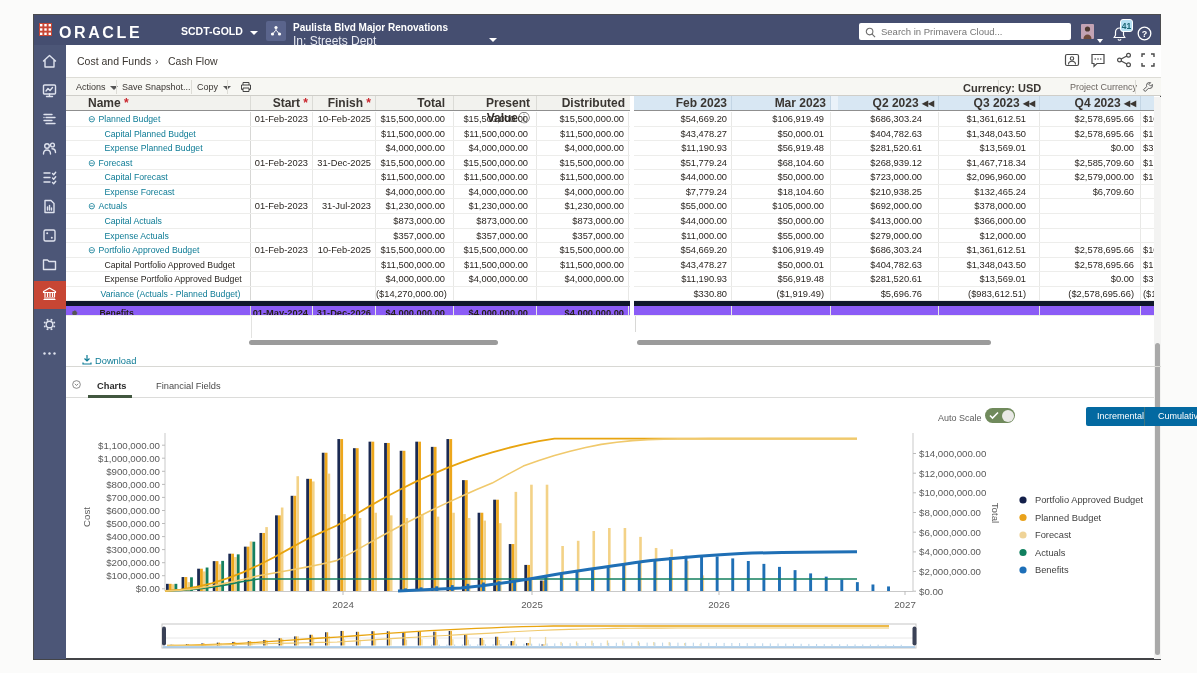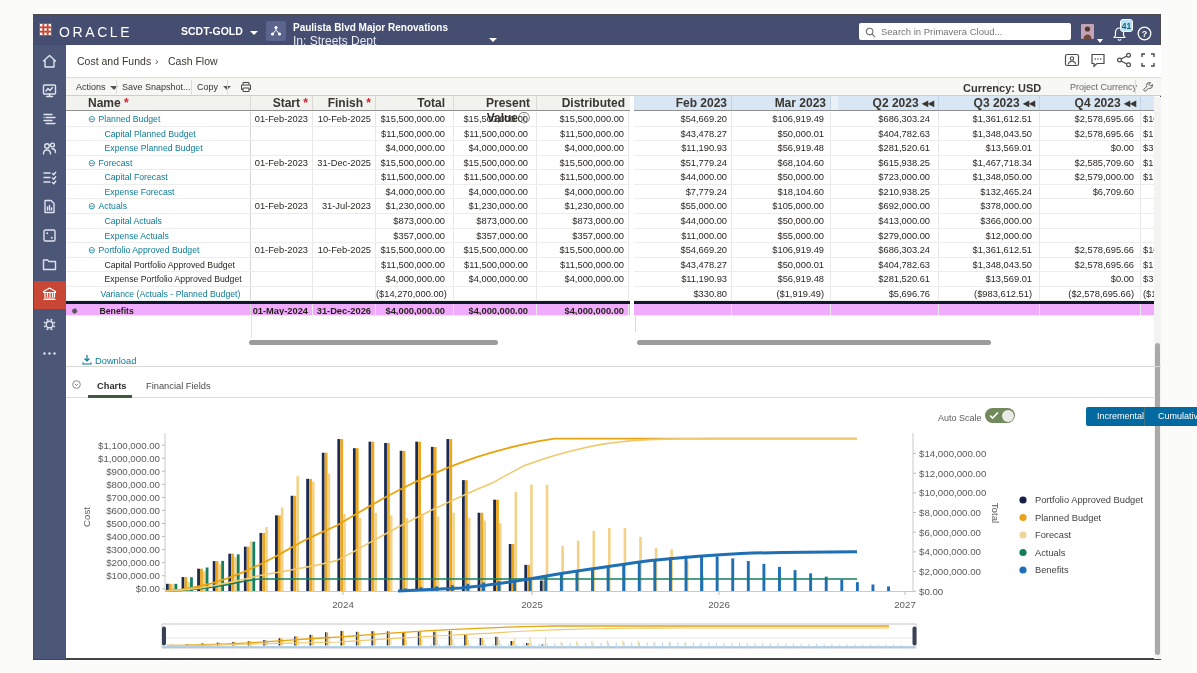--- a/index.html
+++ b/index.html
@@ -1,20 +1,20 @@
 <!DOCTYPE html>
 <html><head><meta charset="utf-8">
 <style>
 *{margin:0;padding:0;box-sizing:border-box}
 html,body{width:1197px;height:673px;background:#fbfbfa;font-family:"Liberation Sans",sans-serif;overflow:hidden}
 #app{position:absolute;left:33px;top:14px;width:1128px;height:646px;border:1px solid #4b4c4f;border-bottom:2px solid #434447;background:#fff}
 .abs{position:absolute}
 
 #nav{position:absolute;left:0;top:0;width:100%;height:30px;background:#454e70}
-#nav .oracle{position:absolute;left:25px;top:9px;color:#fff;font-size:14px;font-weight:normal;letter-spacing:2.6px}
+#nav .oracle{position:absolute;left:25px;top:9px;color:#fff;font-size:16px;font-weight:bold;letter-spacing:2.6px}
 #waffle{position:absolute;left:5px;top:8px;width:13px;height:13px;background:#c74634}
 #env{position:absolute;left:147px;top:10px;color:#fff;font-size:10.5px;font-weight:bold}
 #projbox{position:absolute;left:232px;top:6px;width:20px;height:20px;background:#5a648c;border-radius:2px}
 #projname{position:absolute;left:259px;top:7px;color:#fff;font-size:10px;font-weight:bold;white-space:nowrap}
 #projsub{position:absolute;left:259px;top:19px;color:#e8eaf2;font-size:12px}
 #caret1{position:absolute;left:455px;top:13px}
 #search{position:absolute;left:825px;top:8px;width:212px;height:17px;background:#fff;border-radius:2px;font-size:9.5px;color:#757575;line-height:17px;padding-left:22px}
 .car{width:0;height:0;border-left:4px solid transparent;border-right:4px solid transparent;border-top:4px solid #fff;display:inline-block}
 
 #side{position:absolute;left:0;top:30px;width:32px;height:614px;background:#4c5677}
@@ -28,41 +28,41 @@
 #tools{position:absolute;left:32px;top:62px;width:1095px;height:19px;background:#f7f7f3;border-top:1px solid #dddcd6;border-bottom:1px solid #cfcec9;font-size:10px;color:#3a3632}
 .tb{position:absolute;top:4px;font-size:9px;color:#3a3632;white-space:nowrap}
 .tdiv{position:absolute;top:2px;height:14px;width:1px;background:#dddcd6}
 
 .hdr{position:absolute;font-size:12px;font-weight:bold;color:#3a3632;height:15px;line-height:15px}
 #lhdr{left:32px;top:81px;width:564px;background:#f2f2ee;border-bottom:1px solid #8f8f8f}
 #rhdr{left:600px;top:81px;width:520px;background:#d8e7f3;border-bottom:1px solid #8f8f8f}
 #lbody{position:absolute;left:32px;top:97px;width:564px}
 #rbody{position:absolute;left:600px;top:97px;width:520px}
 .trow{height:14.57px;line-height:14.3px;font-size:9.3px;color:#241f1a;border-bottom:1px solid #ededeb;white-space:nowrap}
-.trow.ben{background:#f0abfc;border-top:3px solid #0f172a}
+.trow.ben{background:#8b5cf6;border-top:5px solid #0f172a}
 .c{display:inline-block;height:100%;vertical-align:top;text-align:right;padding-right:4px;border-right:1px solid #e8e8e6;overflow:hidden}
 .ncell{display:inline-block;height:100%;vertical-align:top;width:185px;border-right:1px solid #d7d7d5;overflow:hidden;position:relative;text-align:left;font-size:8.7px}
 .ind1{padding-left:32.5px}.ind2{padding-left:38.5px}.ind1v{padding-left:34.5px}.indb{padding-left:33.5px}
 .lnk{color:#0d7b95}
 .mi{position:absolute;left:22px;top:0px;color:#0d7b95;font-size:9px}
 .c1{width:62px}.c2{width:63px}.c3{width:78px;padding-right:8px}.c4{width:83px;padding-right:8px}.c5{width:92px}
-.r1{width:98px}.r2{width:99px;padding-right:6px}.rg{width:7px;border-right:none;border-left:none}.r3{width:101px;padding-right:8px}.r4{width:101px;padding-right:7px}.r5{width:101px;padding-right:6px}.r6{width:13px;border-right:none;padding-right:0;text-align:left;padding-left:2px}
+.r1{width:98px}.r2{width:99px;padding-right:6px}.rg{width:7px;border-right:none;border-left:none}.r3{width:101px;padding-right:16px}.r4{width:101px;padding-right:13px}.r5{width:101px;padding-right:6px}.r6{width:13px;border-right:none;padding-right:0;text-align:left;padding-left:2px}
 .hc{display:inline-block;height:100%;vertical-align:top;text-align:right;padding-right:4px;border-right:1px solid #dbdbd6}
 .hcb{border-right:1px solid #c3d5e4}
 .red{color:#c9252c}
 
 .hthumb{position:absolute;height:5px;border-radius:3px;background:#9b9b9b}
 #vtrack{position:absolute;left:1120px;top:82px;width:7px;height:562px;background:#f3f3f2}
 #vthumb{position:absolute;left:1121px;top:328px;width:5px;height:312px;background:#a9a9a9;border-radius:3px}
 
 #dl{position:absolute;left:48px;top:340px;color:#0d7b95;font-size:9.3px}
 #divider1{position:absolute;left:32px;top:351px;width:1095px;height:1px;background:#d8d8d4}
 #tabs{position:absolute;left:32px;top:354px;width:1088px;height:29px;background:#fff;border-bottom:1px solid #dcdcda}
 #tabs .t1{position:absolute;left:31px;top:12px;font-size:9.3px;font-weight:bold;color:#2d2d2d}
-#tabs .t2{position:absolute;left:80px;top:12px;font-size:9.3px;color:#4a4a4a}
+#tabs .t2{position:absolute;left:90px;top:12px;font-size:9.3px;color:#4a4a4a}
 #tabs .ul{position:absolute;left:22px;top:26px;width:44px;height:2.5px;background:#41573f}
 
 #ascale{position:absolute;left:904px;top:398px;font-size:9px;color:#5c5c5c}
 #toggle{position:absolute;left:951px;top:393px;width:30px;height:15px;border-radius:8px;background:#708a5c}
 #toggle .knob{position:absolute;right:1.5px;top:1.5px;width:12px;height:12px;border-radius:50%;background:#e9e9e6}
 #btns{position:absolute;left:1052px;top:392px;width:117px;height:19px;background:#0369a1;border-radius:2px;color:#fff;font-size:9px;line-height:19px;text-align:right}
 #btns .bdiv{position:absolute;left:58px;top:0;width:1px;height:19px;background:#3e7580}
 .chartsvg{position:absolute;left:32px;top:383px}
 .ax{font-size:9.7px;fill:#5a5a5a;font-family:"Liberation Sans",sans-serif}
 .lg{font-size:9.3px;fill:#3f3f3f;font-family:"Liberation Sans",sans-serif}
@@ -283,22 +283,22 @@
 <div class="trow"><span class="ncell ind2">Expense Portfolio Approved Budget</span><span class="c c1"></span><span class="c c2"></span><span class="c c3">$4,000,000.00</span><span class="c c4">$4,000,000.00</span><span class="c c5">$4,000,000.00</span></div>
 <div class="trow"><span class="ncell ind1v"><span class="lnk">Variance (Actuals - Planned Budget)</span></span><span class="c c1"></span><span class="c c2"></span><span class="c c3">($14,270,000.00)</span><span class="c c4"></span><span class="c c5"></span></div>
 <div class="trow ben"><span class="ncell indb"><svg width="9" height="9" viewBox="0 0 16 16" style="position:absolute;left:4.5px;top:2.5px">
             <path d="M8 5.2A2.8 2.8 0 1 0 8 10.8 2.8 2.8 0 1 0 8 5.2zm6-.9-1.5-.3a5 5 0 0 0-.5-.9l.6-1.4-1.3-1.3-1.4.6a5 5 0 0 0-.9-.5L8.9 0H7.1l-.3 1.5a5 5 0 0 0-.9.5l-1.4-.6-1.3 1.3.6 1.4a5 5 0 0 0-.5.9L2 5.2v1.9l1.5.3c.1.3.3.6.5.9l-.6 1.4 1.3 1.3 1.4-.6c.3.2.6.4.9.5l.3 1.5h1.9l.3-1.5c.3-.1.6-.3.9-.5l1.4.6 1.3-1.3-.6-1.4c.2-.3.4-.6.5-.9l1.5-.3z" transform="translate(0,2.5) scale(.78)" fill="#555"></path>
           </svg><b>Benefits</b></span><span class="c c1"><b>01-May-2024</b></span><span class="c c2"><b>31-Dec-2026</b></span><span class="c c3"><b>$4,000,000.00</b></span><span class="c c4"><b>$4,000,000.00</b></span><span class="c c5"><b>$4,000,000.00</b></span></div>
  </div>
  <div id="rbody">
 <div class="trow"><span class="c r1">$54,669.20</span><span class="c r2">$106,919.49</span><span class="c rg"></span><span class="c r3">$686,303.24</span><span class="c r4">$1,361,612.51</span><span class="c r5">$2,578,695.66</span><span class="c r6">$10</span></div>
 <div class="trow"><span class="c r1">$43,478.27</span><span class="c r2">$50,000.01</span><span class="c rg"></span><span class="c r3">$404,782.63</span><span class="c r4">$1,348,043.50</span><span class="c r5">$2,578,695.66</span><span class="c r6">$1</span></div>
 <div class="trow"><span class="c r1">$11,190.93</span><span class="c r2">$56,919.48</span><span class="c rg"></span><span class="c r3">$281,520.61</span><span class="c r4">$13,569.01</span><span class="c r5">$0.00</span><span class="c r6">$3</span></div>
-<div class="trow"><span class="c r1">$51,779.24</span><span class="c r2">$68,104.60</span><span class="c rg"></span><span class="c r3">$615,938.25</span><span class="c r4">$1,467,718.34</span><span class="c r5">$2,585,709.60</span><span class="c r6">$1</span></div>
-<div class="trow"><span class="c r1">$44,000.00</span><span class="c r2">$50,000.00</span><span class="c rg"></span><span class="c r3">$723,000.00</span><span class="c r4">$1,348,050.00</span><span class="c r5">$2,579,000.00</span><span class="c r6">$1</span></div>
+<div class="trow"><span class="c r1">$51,779.24</span><span class="c r2">$68,104.60</span><span class="c rg"></span><span class="c r3">$268,939.12</span><span class="c r4">$1,467,718.34</span><span class="c r5">$2,585,709.60</span><span class="c r6">$1</span></div>
+<div class="trow"><span class="c r1">$44,000.00</span><span class="c r2">$50,000.00</span><span class="c rg"></span><span class="c r3">$723,000.00</span><span class="c r4">$2,096,960.00</span><span class="c r5">$2,579,000.00</span><span class="c r6">$1</span></div>
 <div class="trow"><span class="c r1">$7,779.24</span><span class="c r2">$18,104.60</span><span class="c rg"></span><span class="c r3">$210,938.25</span><span class="c r4">$132,465.24</span><span class="c r5">$6,709.60</span><span class="c r6"></span></div>
 <div class="trow"><span class="c r1">$55,000.00</span><span class="c r2">$105,000.00</span><span class="c rg"></span><span class="c r3">$692,000.00</span><span class="c r4">$378,000.00</span><span class="c r5"></span><span class="c r6"></span></div>
 <div class="trow"><span class="c r1">$44,000.00</span><span class="c r2">$50,000.00</span><span class="c rg"></span><span class="c r3">$413,000.00</span><span class="c r4">$366,000.00</span><span class="c r5"></span><span class="c r6"></span></div>
 <div class="trow"><span class="c r1">$11,000.00</span><span class="c r2">$55,000.00</span><span class="c rg"></span><span class="c r3">$279,000.00</span><span class="c r4">$12,000.00</span><span class="c r5"></span><span class="c r6"></span></div>
 <div class="trow"><span class="c r1">$54,669.20</span><span class="c r2">$106,919.49</span><span class="c rg"></span><span class="c r3">$686,303.24</span><span class="c r4">$1,361,612.51</span><span class="c r5">$2,578,695.66</span><span class="c r6">$10</span></div>
 <div class="trow"><span class="c r1">$43,478.27</span><span class="c r2">$50,000.01</span><span class="c rg"></span><span class="c r3">$404,782.63</span><span class="c r4">$1,348,043.50</span><span class="c r5">$2,578,695.66</span><span class="c r6">$1</span></div>
 <div class="trow"><span class="c r1">$11,190.93</span><span class="c r2">$56,919.48</span><span class="c rg"></span><span class="c r3">$281,520.61</span><span class="c r4">$13,569.01</span><span class="c r5">$0.00</span><span class="c r6">$3</span></div>
 <div class="trow"><span class="c r1">$330.80</span><span class="c r2">($1,919.49)</span><span class="c rg"></span><span class="c r3">$5,696.76</span><span class="c r4">($983,612.51)</span><span class="c r5">($2,578,695.66)</span><span class="c r6">($10</span></div>
 <div class="trow ben"><span class="c r1"></span><span class="c r2"></span><span class="c rg"></span><span class="c r3"></span><span class="c r4"></span><span class="c r5"></span><span class="c r6"></span></div>
  </div>

